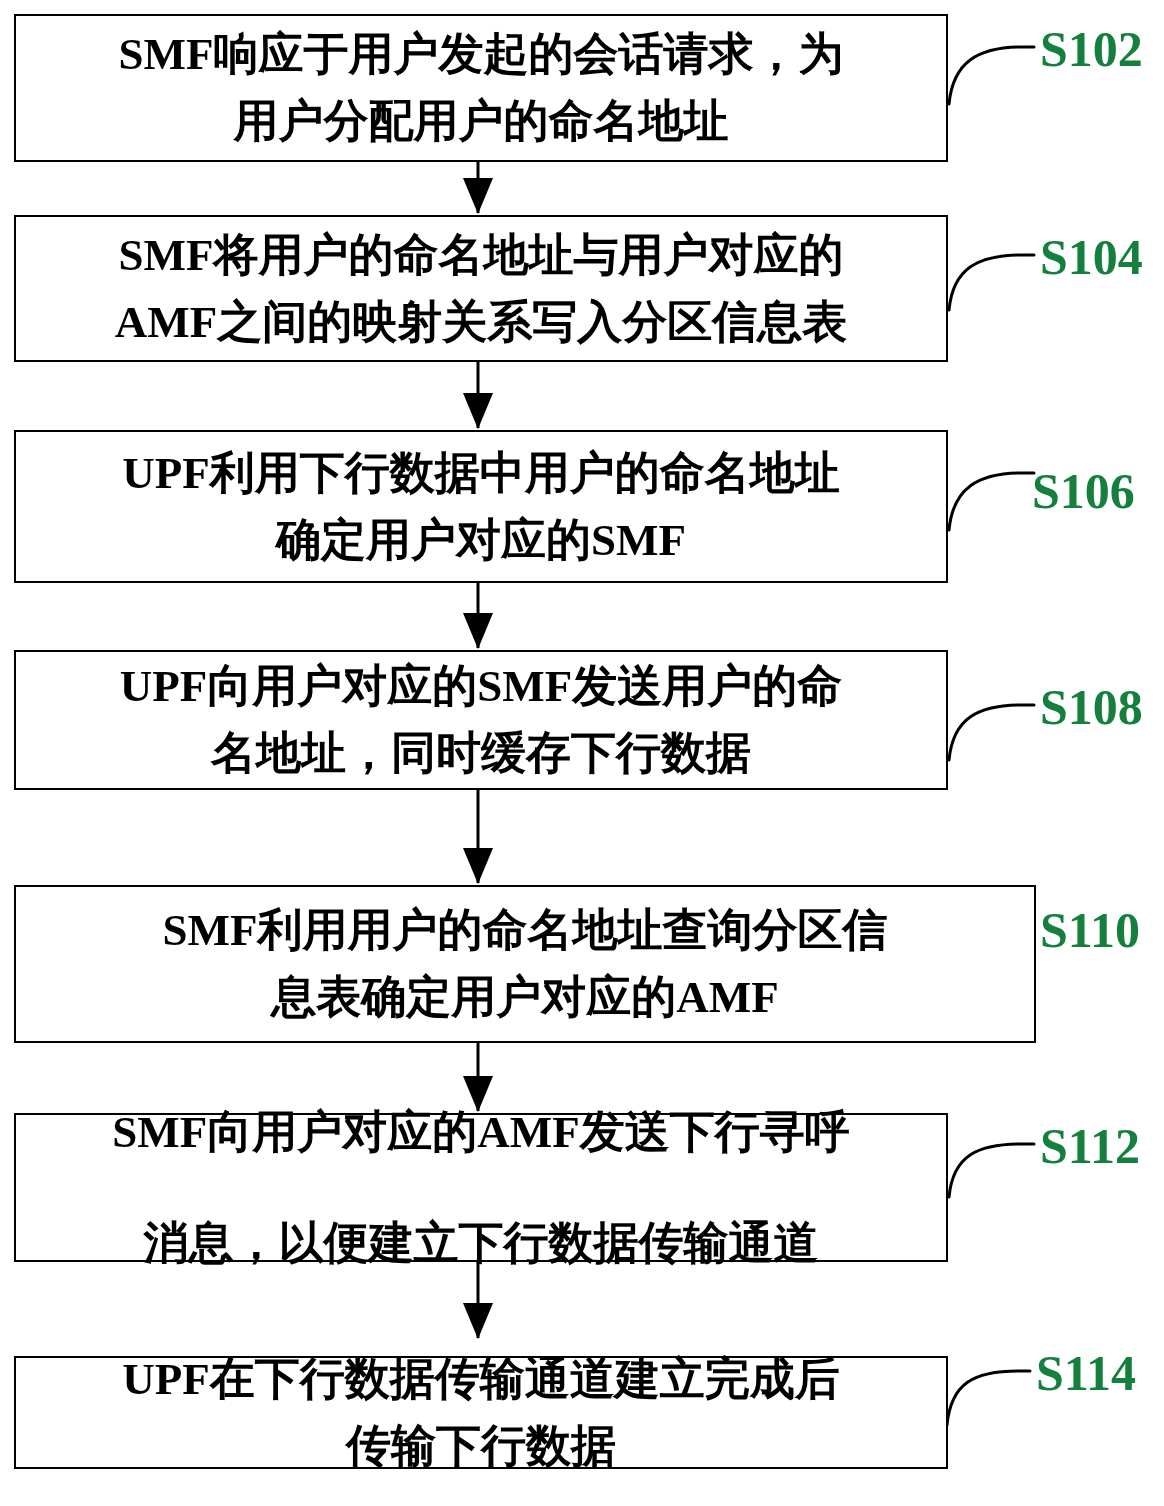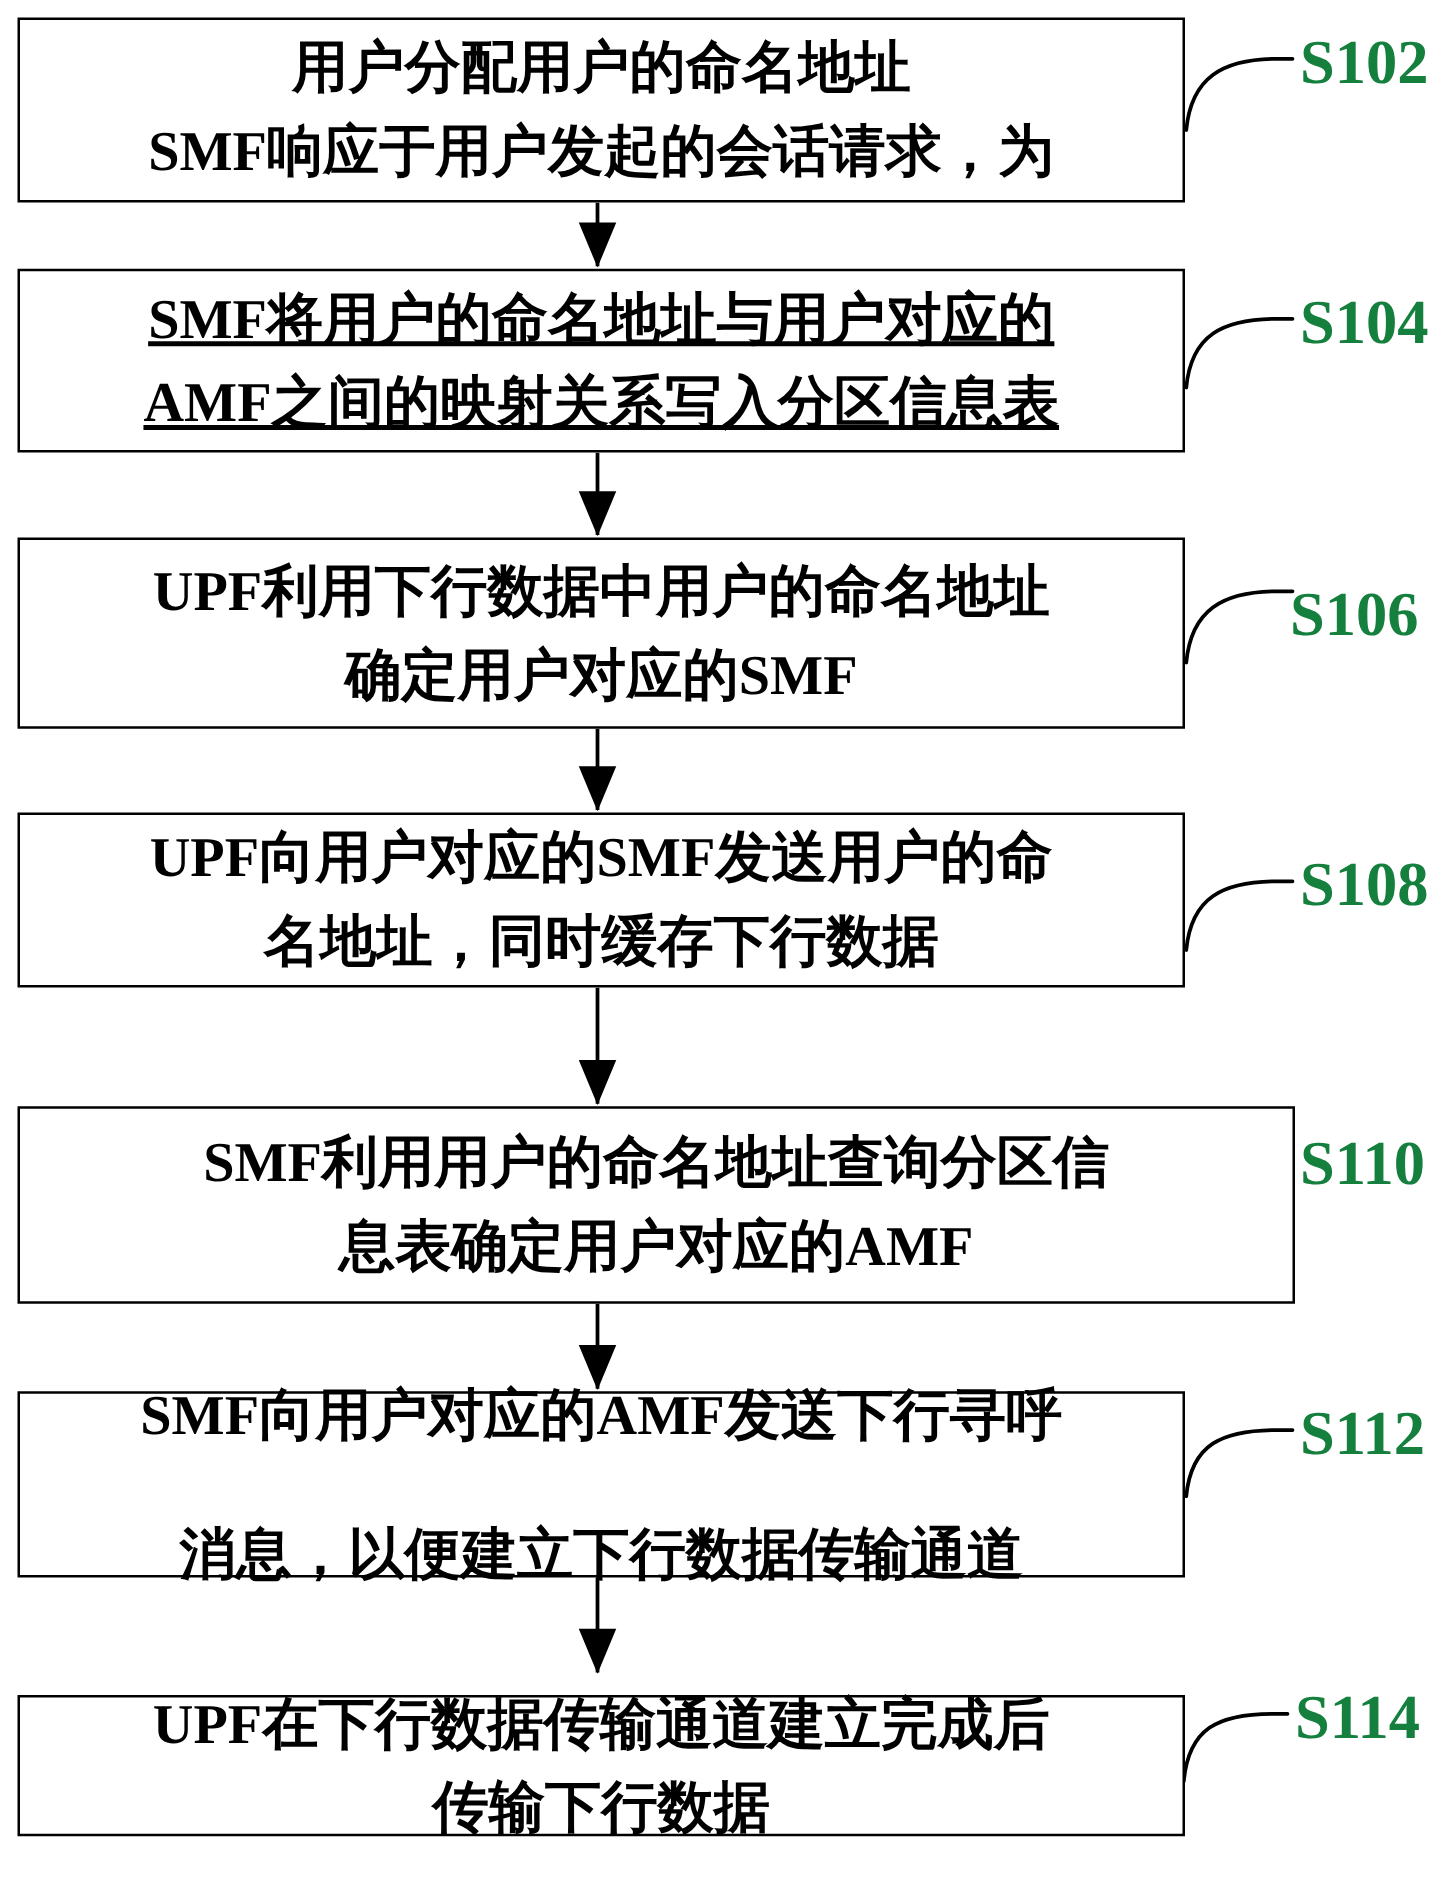--- a/index.html
+++ b/index.html
@@ -79,26 +79,26 @@
         <path d="M 949 310 C 953 268, 978 255, 1022 255 L 1034 255" fill="none" stroke="#000000" stroke-width="3" stroke-linecap="round"></path>
         <path d="M 949 530 C 953 488, 978 473, 1022 473 L 1034 473" fill="none" stroke="#000000" stroke-width="3" stroke-linecap="round"></path>
         <path d="M 949 760 C 953 718, 978 705, 1022 705 L 1034 705" fill="none" stroke="#000000" stroke-width="3" stroke-linecap="round"></path>
         <path d="M 949 985 C 953 943, 978 928, 1022 928 L 1034 928" fill="none" stroke="#000000" stroke-width="3" stroke-linecap="round"></path>
         <path d="M 949 1197 C 953 1155, 978 1144, 1022 1144 L 1034 1144" fill="none" stroke="#000000" stroke-width="3" stroke-linecap="round"></path>
         <path d="M 947 1425 C 951 1383, 974 1371, 1018 1371 L 1030 1371" fill="none" stroke="#000000" stroke-width="3" stroke-linecap="round"></path>
       </g>
   </svg>
 
   <div class="step-box" id="box-0" style="left: 14px; top: 14px; width: 934px; height: 148px;">
+    <div class="step-line">SMF响应于用户发起的会话请求，为</div>
     <div class="step-line">用户分配用户的命名地址</div>
-    <div class="step-line">SMF响应于用户发起的会话请求，为</div>
   </div>
   <div class="step-label" id="lab-0" style="left: 1040px; top: 24px;">S102</div>
 
-  <div class="step-box" id="box-1" style="left: 14px; top: 215px; width: 934px; height: 147px; text-decoration: underline;">
+  <div class="step-box" id="box-1" style="left: 14px; top: 215px; width: 934px; height: 147px;">
     <div class="step-line">SMF将用户的命名地址与用户对应的</div>
     <div class="step-line">AMF之间的映射关系写入分区信息表</div>
   </div>
   <div class="step-label" id="lab-1" style="left: 1040px; top: 232px;">S104</div>
 
   <div class="step-box" id="box-2" style="left: 14px; top: 430px; width: 934px; height: 153px;">
     <div class="step-line">UPF利用下行数据中用户的命名地址</div>
     <div class="step-line">确定用户对应的SMF</div>
   </div>
   <div class="step-label" id="lab-2" style="left: 1032px; top: 450px; margin-top: 16px;">S106</div>

